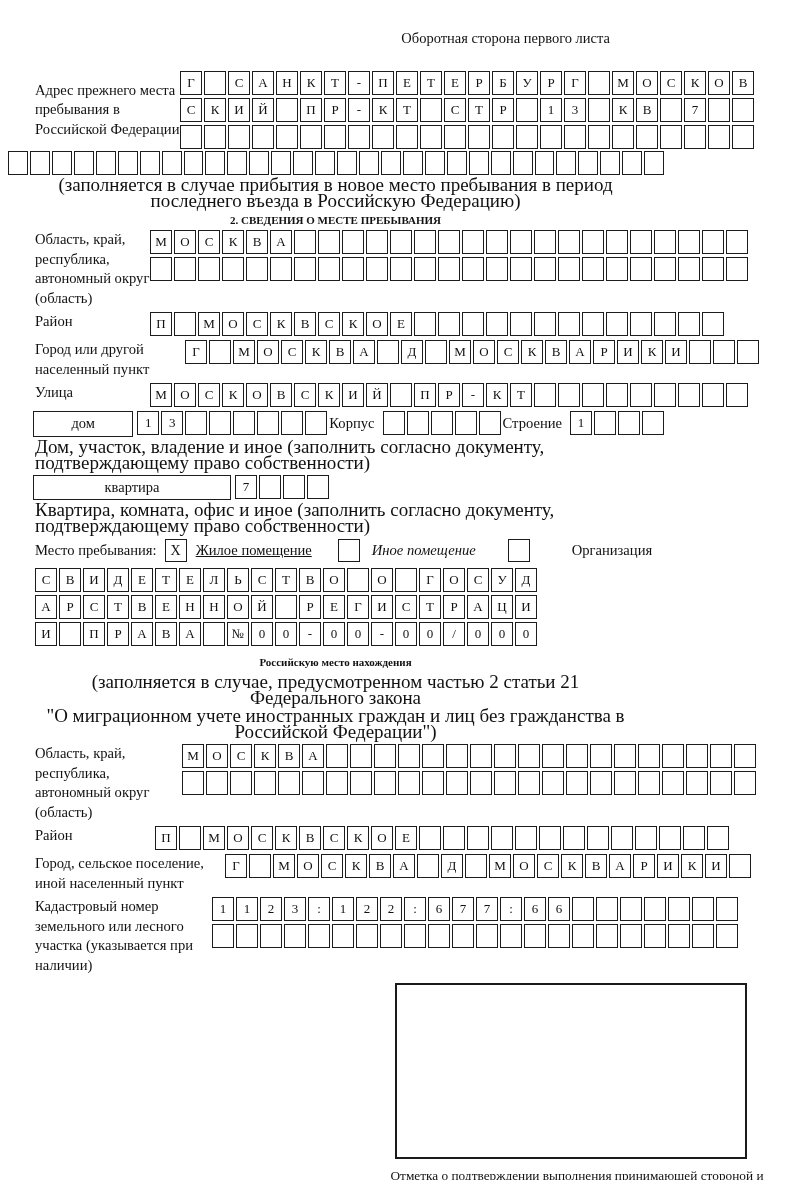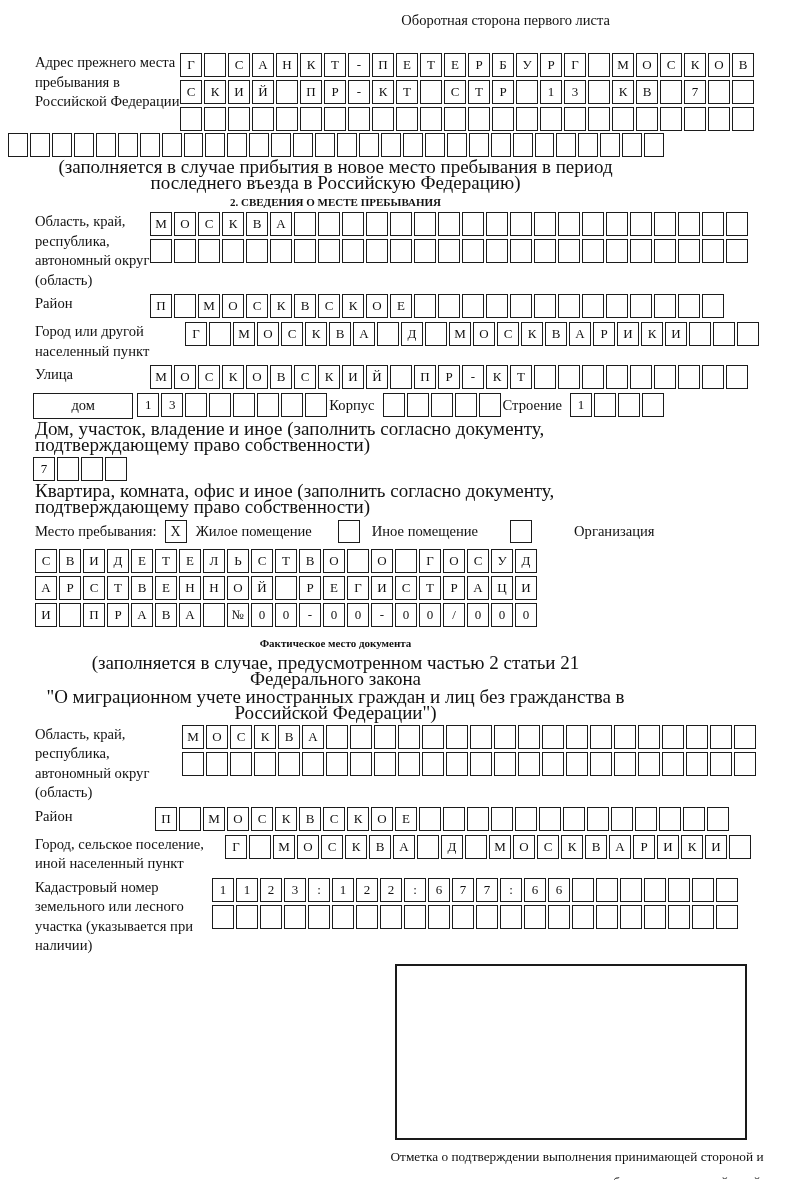--- a/index.html
+++ b/index.html
@@ -1,18 +1,18 @@
 <!DOCTYPE html>
 <html lang="ru"><head>
 <meta charset="utf-8">
 <style>
   html,body{margin:0;padding:0;background:#fff;}
   body{width:800px;height:1180px;overflow:hidden;color:#111;
        font-family:"Liberation Serif","DejaVu Serif",serif;}
-  .sheet{width:672px;height:1180px;box-sizing:border-box;padding:12px 6px 0 35px;}
+  .sheet{width:672px;height:1180px;box-sizing:border-box;padding:30px 6px 0 35px;}
   .header-note{text-align:right;padding-right:56px;font-size:14.5px;}
   .flex-row{display:flex;align-items:flex-start;margin-top:4px;}
   .label{font-size:14.6px;line-height:19.5px;flex:0 0 auto;}
   .stack .cellrow + .cellrow{margin-top:3px;}
   .cellrow{display:flex;flex:0 0 auto;}
   .cell{display:inline-block;width:20px;height:22px;border:1.7px solid #1c1c1c;
         margin-right:2px;text-align:center;font-size:13px;line-height:22px;
         overflow:hidden;background:#fff;}
   .widebox{box-sizing:border-box;height:25.5px;border:1.7px solid #1c1c1c;
         text-align:center;font-size:14.5px;line-height:22px;margin-right:4px;}
@@ -29,21 +29,21 @@
         font-size:13.3px;line-height:25px;margin-top:4px;}
   .mt2{margin-top:2px;} .mt6{margin-top:6px;}
 </style>
 </head>
 <body>
 
 <div class="sheet">
 
   <div class="header-note">Оборотная сторона первого листа</div>
 
-  <div class="flex-row" style="margin-top:24px;">
+  <div class="flex-row" style="margin-top:24px;align-items:center;">
     <div class="label" style="width:145px;">Адрес прежнего места пребывания в Российской Федерации</div>
     <div class="stack">
       <div class="cellrow">
           <span class="cell">Г</span>
           <span class="cell">&nbsp;</span>
           <span class="cell">С</span>
           <span class="cell">А</span>
           <span class="cell">Н</span>
           <span class="cell">К</span>
           <span class="cell">Т</span>
@@ -330,35 +330,36 @@
     <div class="cellrow">
         <span class="cell">1</span>
         <span class="cell">&nbsp;</span>
         <span class="cell">&nbsp;</span>
         <span class="cell">&nbsp;</span>
       </div>
   </div>
   <div class="note">Дом, участок, владение и иное (заполнить согласно документу, подтверждающему право собственности)</div>
 
   <div class="flex-row" style="margin-left:-2px;">
+    <div class="widebox" style="width:198px;">квартира</div>
     <div class="cellrow">
         <span class="cell">7</span>
         <span class="cell">&nbsp;</span>
         <span class="cell">&nbsp;</span>
         <span class="cell">&nbsp;</span>
       </div>
   </div>
   <div class="note">Квартира, комната, офис и иное (заполнить согласно документу, подтверждающему право собственности)</div>
 
   <div class="stay-row">
     <span>Место пребывания:</span>
     <span class="chkbox" style="margin-left:8px;">X</span>
-    <span style="margin-left:9px;">Жилое помещение</span>
+    <span style="margin-left:9px;text-decoration:underline;">Жилое помещение</span>
     <span class="chkbox" style="margin-left:26px;"></span>
-    <span style="margin-left:12px;">Иное помещение</span>
+    <span style="margin-left:12px;font-style:italic;">Иное помещение</span>
     <span class="chkbox" style="margin-left:32px;"></span>
     <span style="margin-left:42px;">Организация</span>
   </div>
 
   <div class="flex-row mt6">
     <div class="stack">
       <div class="cellrow">
           <span class="cell">С</span>
           <span class="cell">В</span>
           <span class="cell">И</span>
@@ -423,21 +424,21 @@
           <span class="cell">0</span>
           <span class="cell">0</span>
           <span class="cell">/</span>
           <span class="cell">0</span>
           <span class="cell">0</span>
           <span class="cell">0</span>
         </div>
     </div>
   </div>
 
-  <div class="sec-title" style="margin-top:10px;">Фактическое место документа</div>
+  <div class="sec-title" style="margin-top:10px;">Российскую место нахождения</div>
   <div class="note center" style="margin-top:6px;">(заполняется в случае, предусмотренном частью 2 статьи 21 Федерального закона</div>
   <div class="note center">"О миграционном учете иностранных граждан и лиц без гражданства в Российской Федерации")</div>
 
   <div class="flex-row">
     <div class="label" style="width:147px;">Область, край, республика, автономный округ (область)</div>
     <div class="stack">
       <div class="cellrow">
           <span class="cell">М</span>
           <span class="cell">О</span>
           <span class="cell">С</span>

